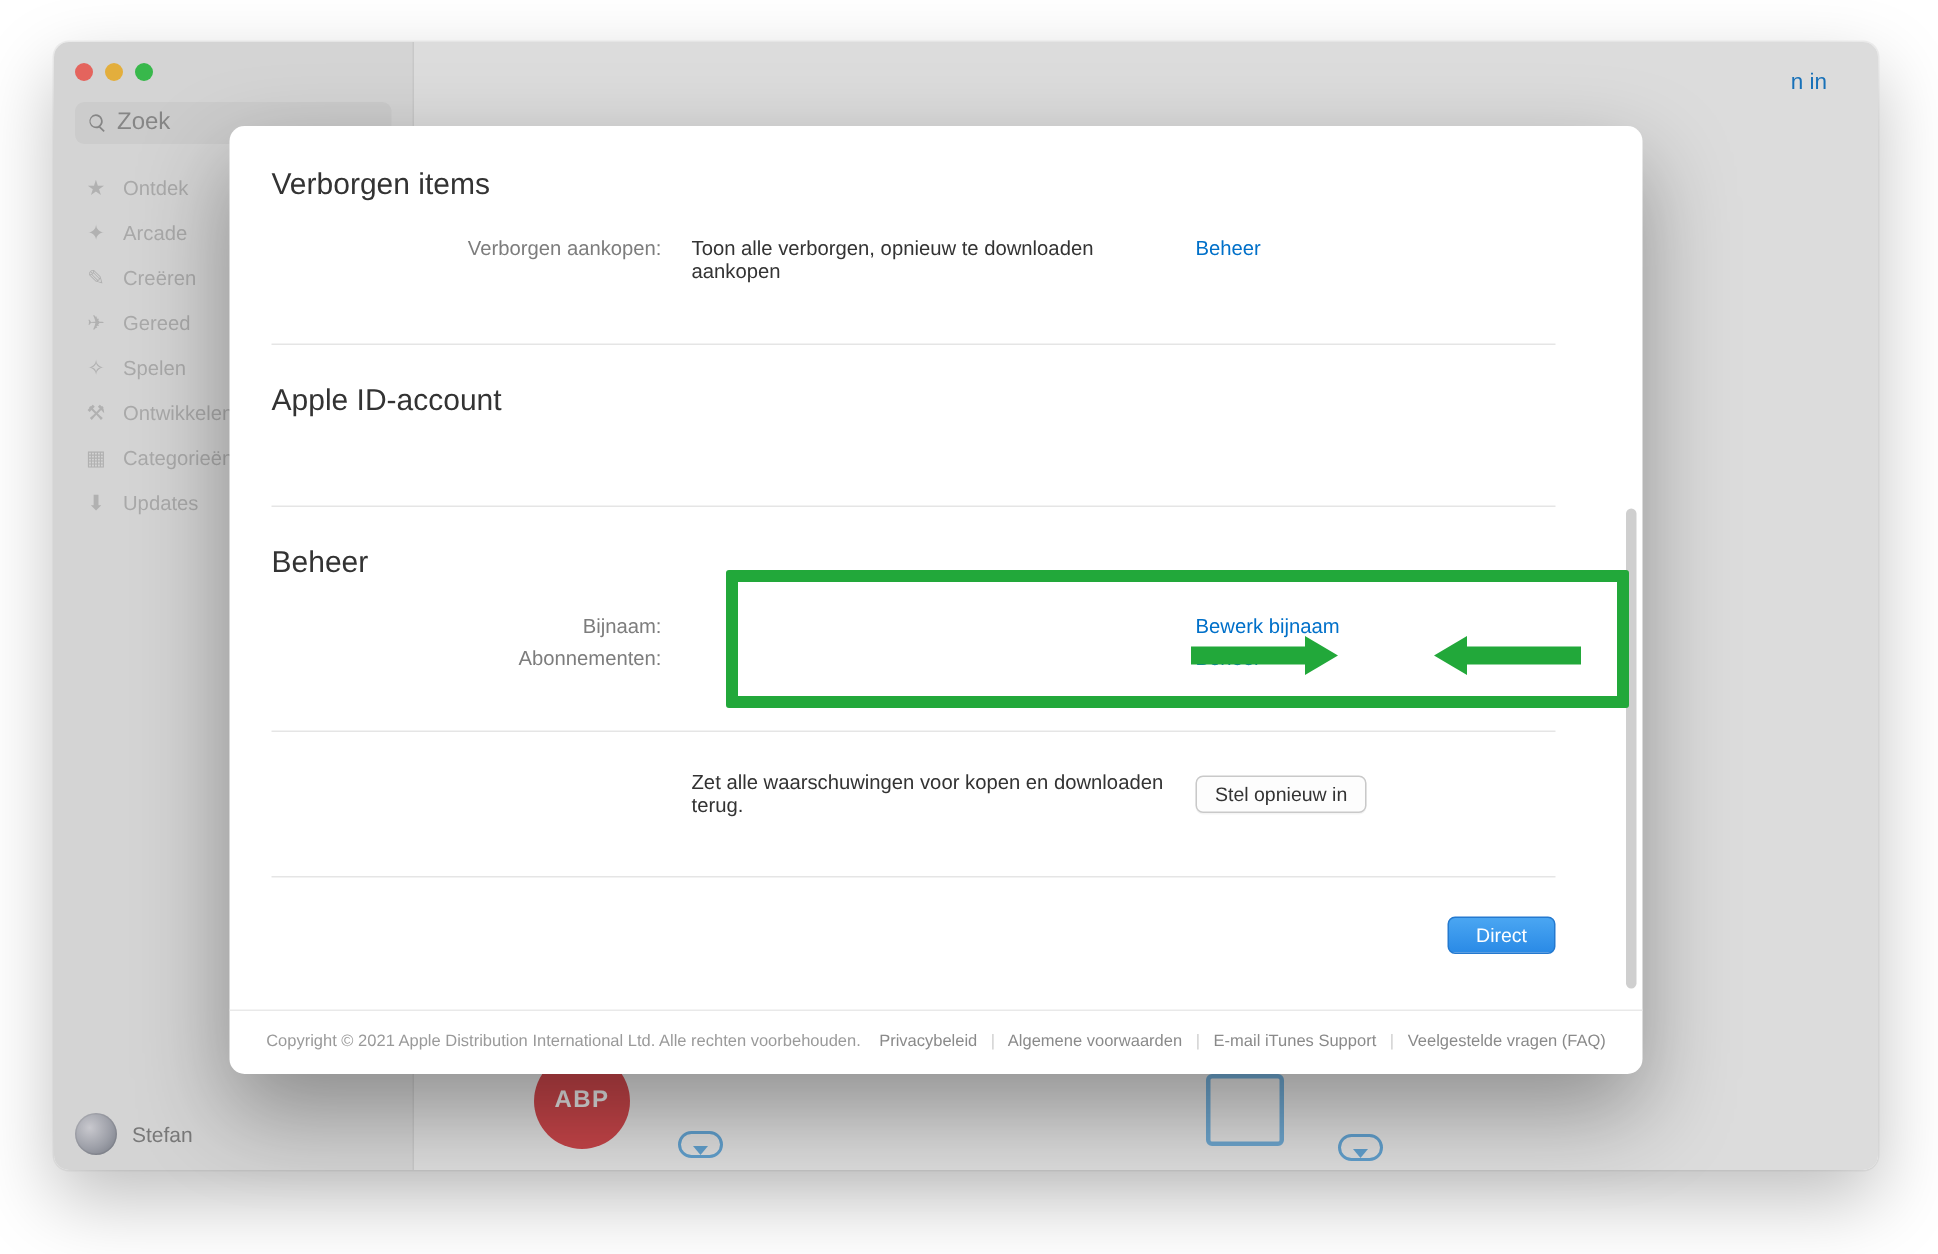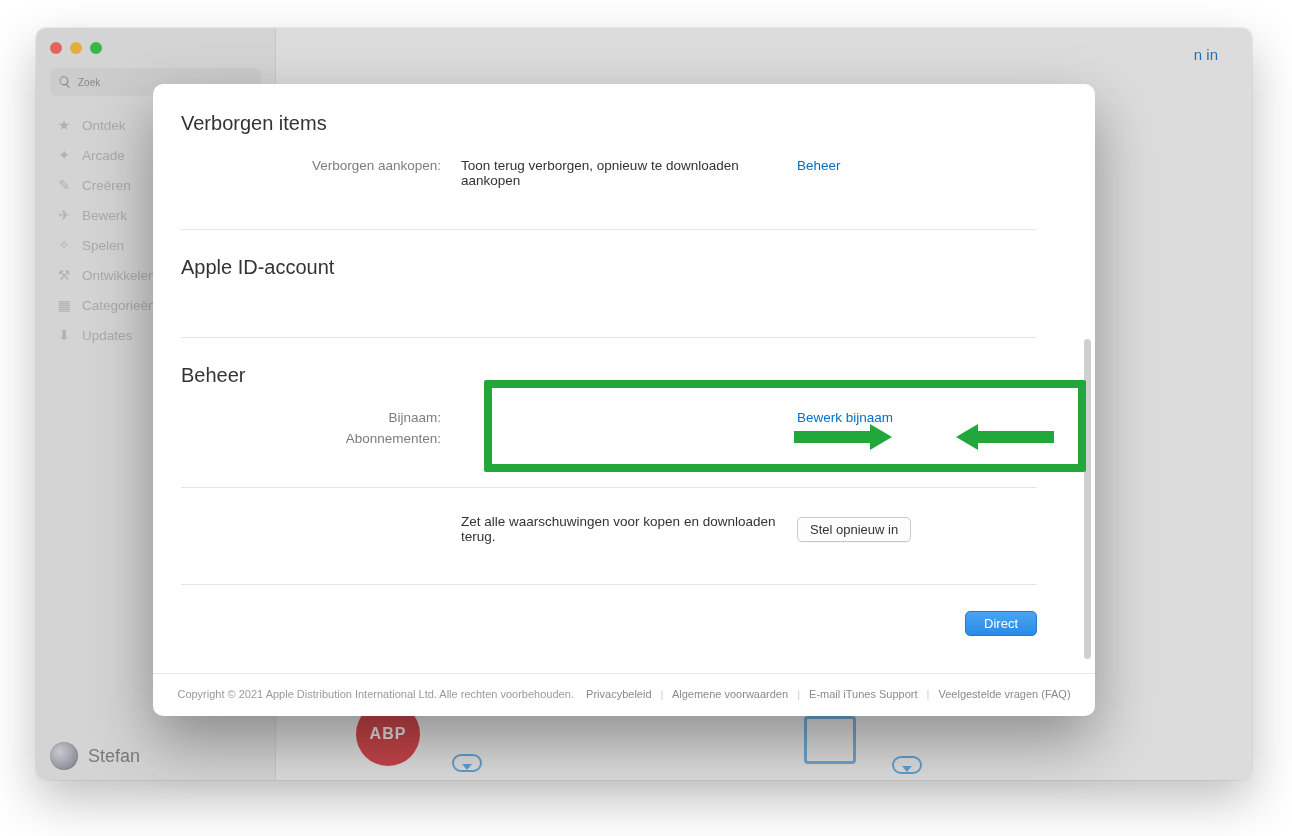--- a/index.html
+++ b/index.html
@@ -32,40 +32,40 @@
 
   .search {
     margin: 0 14px 14px 14px;
     height: 28px;
     background: #e2e2e2;
     border-radius: 6px;
     display: flex;
     align-items: center;
     padding: 0 8px;
     color: #8a8a8a;
-    font-size: 10px;
+    font-size: 16px;
     gap: 6px;
   }
   .search svg { width: 14px; height: 14px; fill: #8a8a8a; }
 
   .nav { padding: 0 6px; }
   .nav-item {
     display: flex; align-items: center; gap: 10px;
     padding: 7px 14px;
     font-size: 13.5px;
     color: #b6b6b6;
     border-radius: 6px;
   }
   .nav-item .glyph { width: 16px; text-align: center; color: #c0c0c0; font-size: 14px; }
 
   .user-row {
     position: absolute; left: 0; bottom: 0; width: 240px;
     padding: 10px 14px;
     display: flex; align-items: center; gap: 10px;
-    color: #7a7a7a; font-size: 18px;
+    color: #7a7a7a; font-size: 14px;
   }
   .avatar {
     width: 28px; height: 28px; border-radius: 50%;
     background: radial-gradient(circle at 35% 35%, #dddde4 0%, #a5a8b3 55%, #6e7380 100%);
     box-shadow: inset 0 0 0 1px rgba(0,0,0,0.08);
   }
 
   .content-bg {
     position: absolute;
     left: 240px; right: 0; top: 0; bottom: 0;
@@ -233,21 +233,21 @@
         <div class="nav-item">
             <span class="glyph">✦</span>
             <span>Arcade</span>
           </div>
         <div class="nav-item">
             <span class="glyph">✎</span>
             <span>Creëren</span>
           </div>
         <div class="nav-item">
             <span class="glyph">✈</span>
-            <span>Bewerk</span>
+            <span>Gereed</span>
           </div>
         <div class="nav-item">
             <span class="glyph">✧</span>
             <span>Spelen</span>
           </div>
         <div class="nav-item">
             <span class="glyph">⚒</span>
             <span>Ontwikkelen</span>
           </div>
         <div class="nav-item">
@@ -278,21 +278,21 @@
 
   <div class="dim" style="left:36px; top:28px; width:1216px; height:752px; border-radius:10px;"></div>
 
   <div class="modal">
     <div class="modal-scroll">
 
       <div class="section">
         <div class="section-title">Verborgen items</div>
         <div class="row">
           <div class="label">Verborgen aankopen:</div>
-          <div class="value">Toon terug verborgen, opnieuw te downloaden aankopen</div>
+          <div class="value">Toon alle verborgen, opnieuw te downloaden aankopen</div>
           <div class="action">Beheer</div>
         </div>
       </div>
       <hr class="sep">
 
       <div class="section">
         <div class="section-title">Apple ID-account</div>
       </div>
       <hr class="sep">
 

